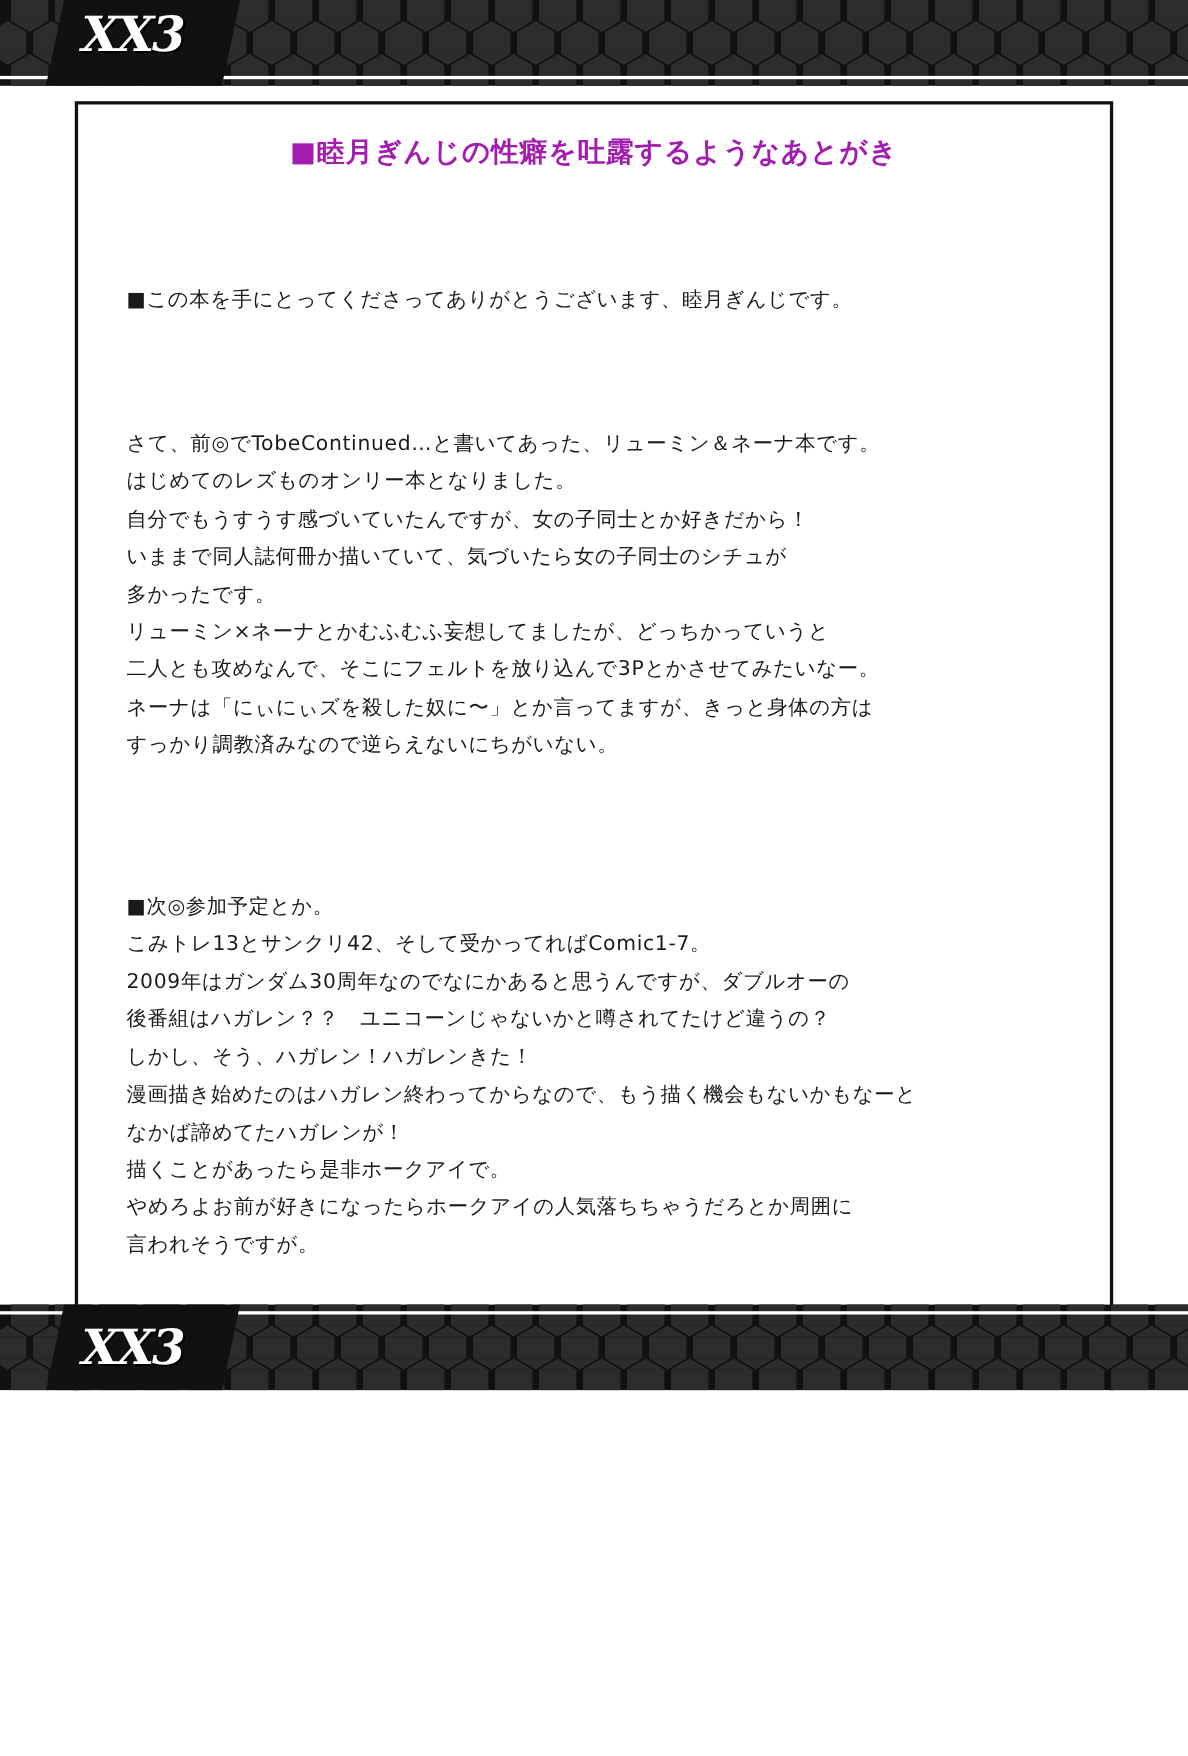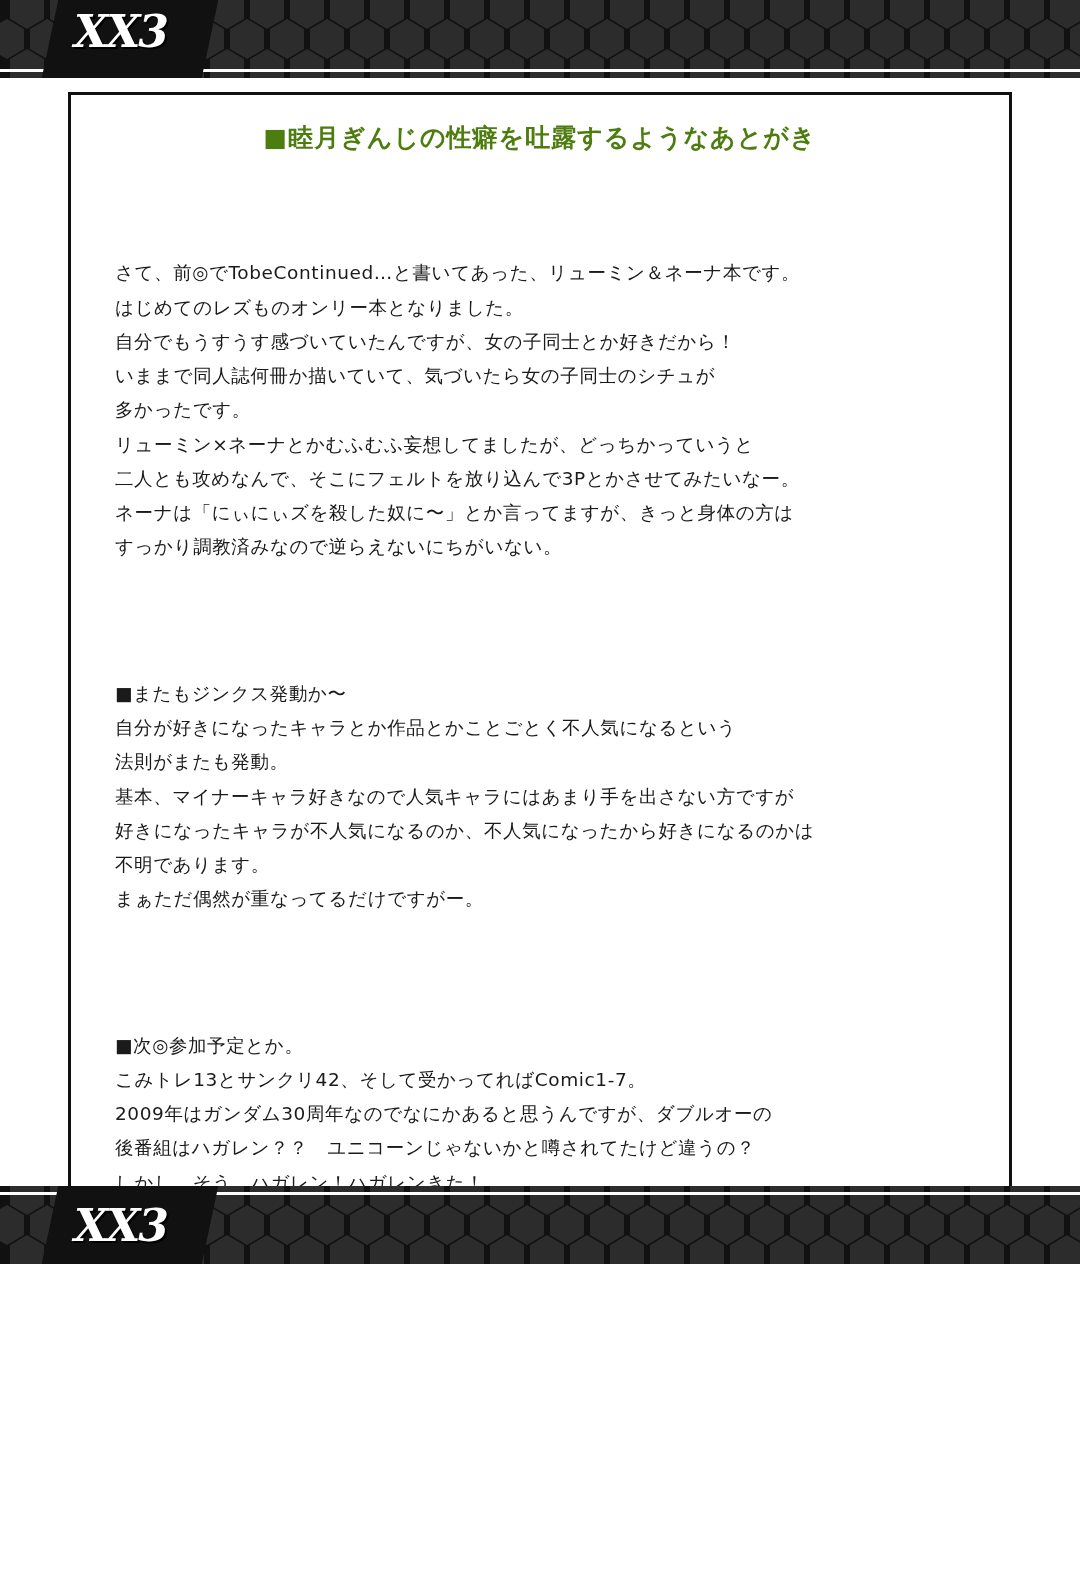--- a/index.html
+++ b/index.html
@@ -107,21 +107,21 @@
     border: 3px solid #111111;
     box-sizing: border-box;
     background: #ffffff;
   }
 
   .doc-title {
     margin: 26px 0 0 0;
     text-align: center;
     font-size: 25px;
     font-weight: bold;
-    color: #4d7c0f;
+    color: #a21caf;
     letter-spacing: 1px;
   }
 
   .body-text {
     margin: 34px 44px 0 44px;
     font-size: 18.5px;
     line-height: 1.85;
     color: #1a1a1a;
     white-space: pre-wrap;
     letter-spacing: 0.6px;
@@ -222,36 +222,30 @@
       </div>
     <div class="edge-line"></div>
     <div class="band-logo-plate"></div>
     <div class="band-logo">XX3</div>
   </div>
 
   <div class="frame">
     <div class="doc-title">■睦月ぎんじの性癖を吐露するようなあとがき</div>
 
     <div class="body-text">
+      <div class="para first">■この本を手にとってくださってありがとうございます、睦月ぎんじです。</div>
       <div class="para gap-lg">さて、前◎でTobeContinued…と書いてあった、リューミン＆ネーナ本です。
 はじめてのレズものオンリー本となりました。
 自分でもうすうす感づいていたんですが、女の子同士とか好きだから！
 いままで同人誌何冊か描いていて、気づいたら女の子同士のシチュが
 多かったです。
 リューミン×ネーナとかむふむふ妄想してましたが、どっちかっていうと
 二人とも攻めなんで、そこにフェルトを放り込んで3Pとかさせてみたいなー。
 ネーナは「にぃにぃズを殺した奴に〜」とか言ってますが、きっと身体の方は
 すっかり調教済みなので逆らえないにちがいない。</div>
-      <div class="para gap-lg">■またもジンクス発動か〜
-自分が好きになったキャラとか作品とかことごとく不人気になるという
-法則がまたも発動。
-基本、マイナーキャラ好きなので人気キャラにはあまり手を出さない方ですが
-好きになったキャラが不人気になるのか、不人気になったから好きになるのかは
-不明であります。
-まぁただ偶然が重なってるだけですがー。</div>
       <div class="para gap-lg">■次◎参加予定とか。
 こみトレ13とサンクリ42、そして受かってればComic1-7。
 2009年はガンダム30周年なのでなにかあると思うんですが、ダブルオーの
 後番組はハガレン？？　ユニコーンじゃないかと噂されてたけど違うの？
 しかし、そう、ハガレン！ハガレンきた！
 漫画描き始めたのはハガレン終わってからなので、もう描く機会もないかもなーと
 なかば諦めてたハガレンが！
 描くことがあったら是非ホークアイで。
 やめろよお前が好きになったらホークアイの人気落ちちゃうだろとか周囲に
 言われそうですが。</div>

